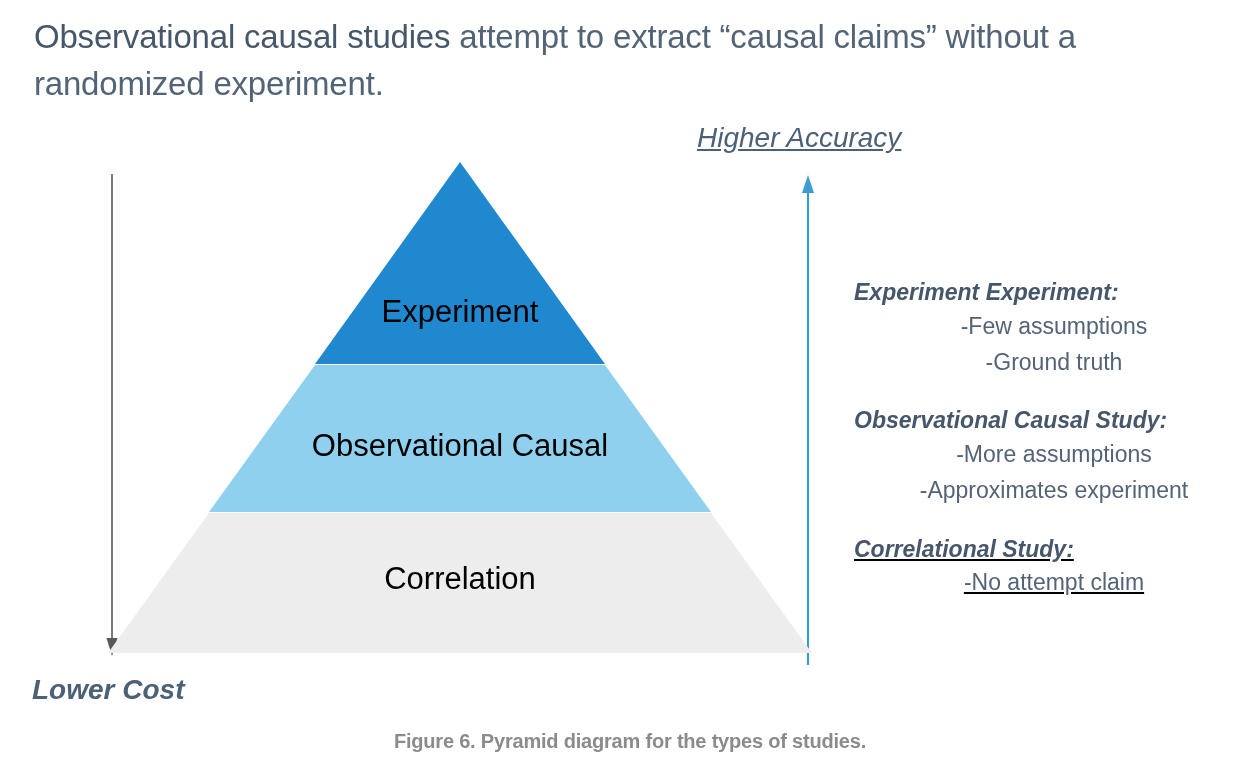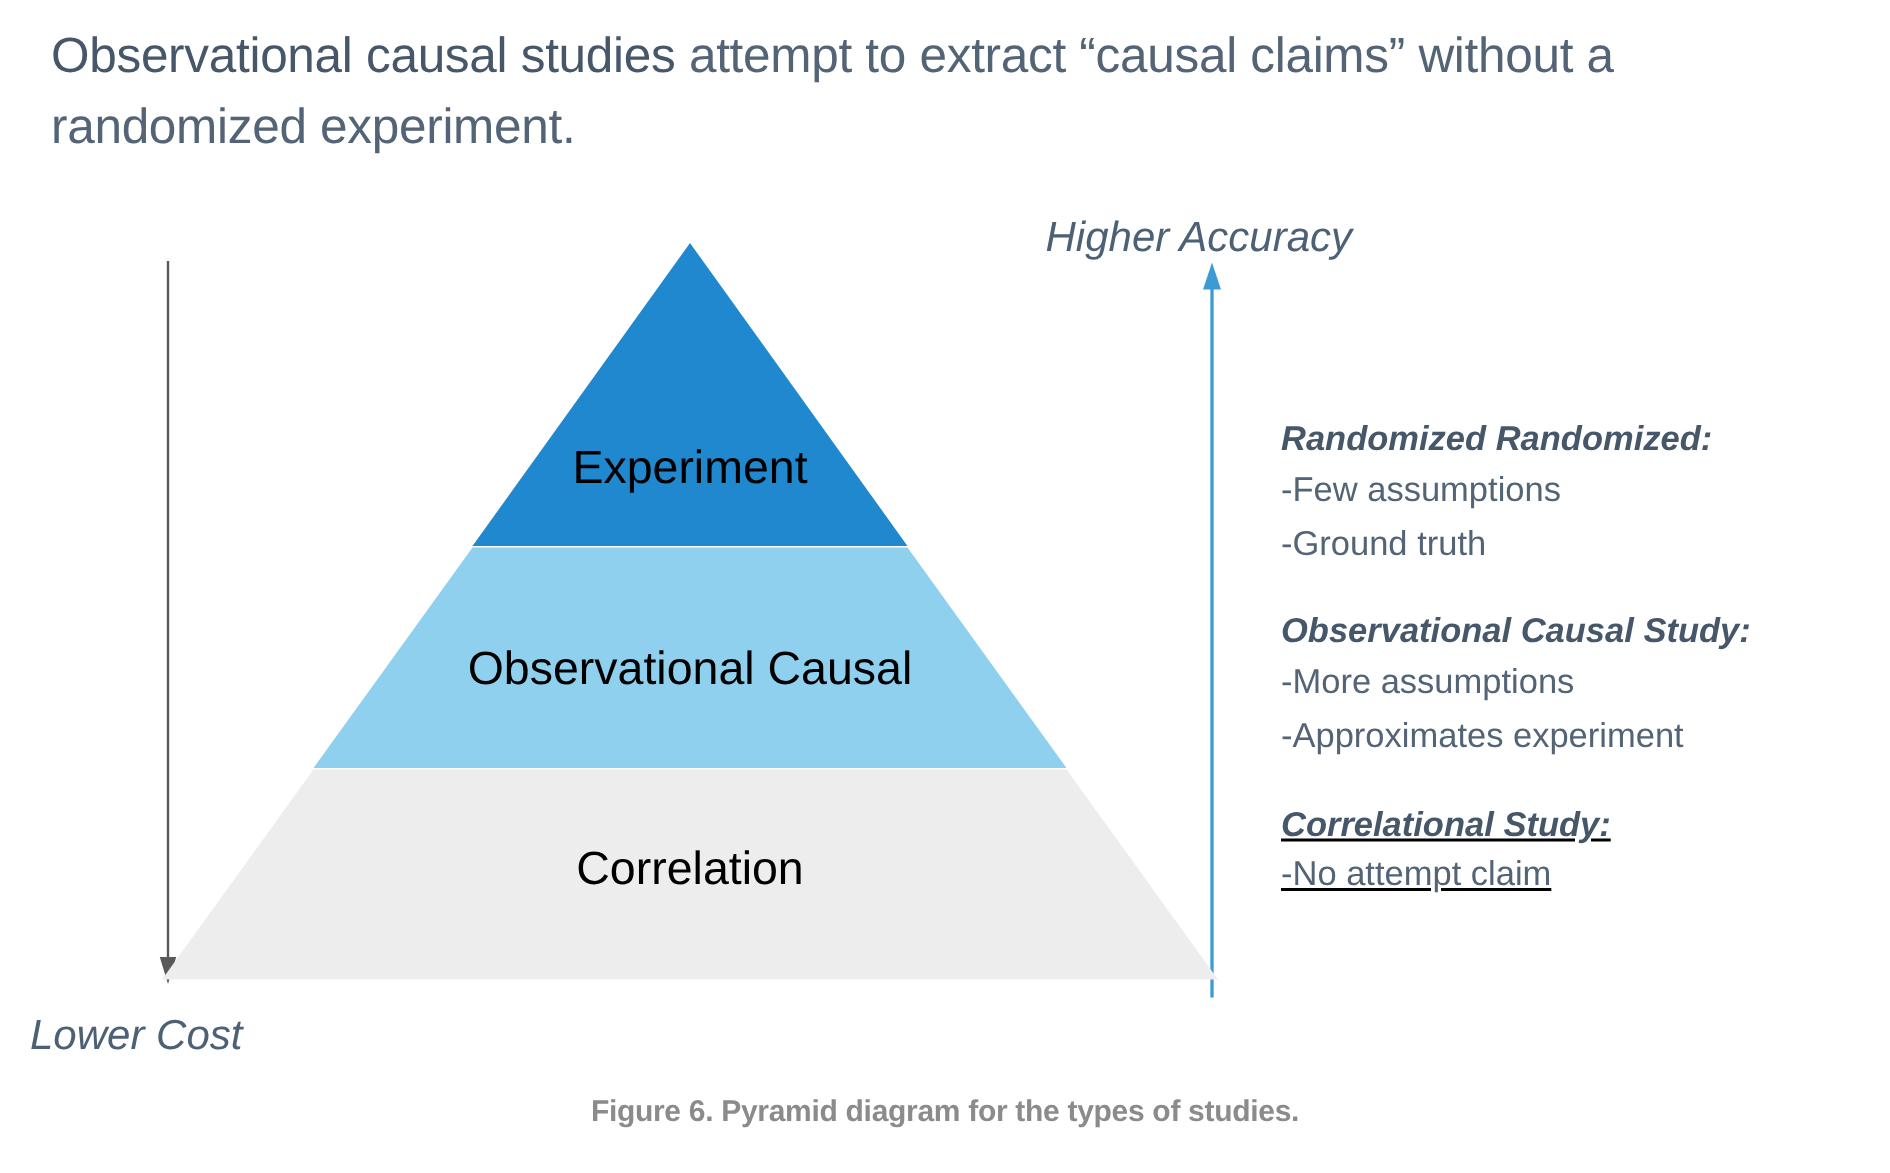--- a/index.html
+++ b/index.html
@@ -97,26 +97,28 @@
   }
 
   .axis-label {
     position: absolute;
     font-style: italic;
     font-size: 28px;
     color: #4c6175;
     white-space: nowrap;
   }
   .axis-label.lower-cost {
-    left: 20px;
+    left: 32px;
     top: 674px;
+    font-weight: bold;
   }
   .axis-label.higher-accuracy {
     left: 697px;
-    top: 142px;
+    top: 122px;
+    text-decoration: underline;
   }
 
   
   .annotations {
     position: absolute;
     left: 854px;
     top: 276px;
     width: 400px;
   }
   .anno-block {
@@ -132,20 +134,21 @@
     font-size: 23px;
     color: #46576a;
     line-height: 1.42;
     white-space: nowrap;
   }
   .anno-item {
     font-size: 23px;
     color: #536476;
     line-height: 1.56;
     white-space: nowrap;
+    text-align: center;
   }
 
   
   .caption {
     position: absolute;
     left: 0;
     top: 730px;
     width: 1260px;
     text-align: center;
     font-size: 20px;
@@ -189,21 +192,21 @@
       <polygon points="109,357 611,357 712,497 8,497" fill="#ededed"></polygon>
     </svg>
     <div class="tier-label t0">Experiment</div>
     <div class="tier-label t1">Observational Causal</div>
     <div class="tier-label t2">Correlation</div>
   </div>
 
   <div class="annotations">
 
     <div class="anno-block">
-      <div class="anno-title">Randomized Randomized:</div>
+      <div class="anno-title">Experiment Experiment:</div>
       <div class="anno-item">-Few assumptions</div>
       <div class="anno-item">-Ground truth</div>
     </div>
 
     <div class="anno-block">
       <div class="anno-title">Observational Causal Study:</div>
       <div class="anno-item">-More assumptions</div>
       <div class="anno-item">-Approximates experiment</div>
     </div>
 

